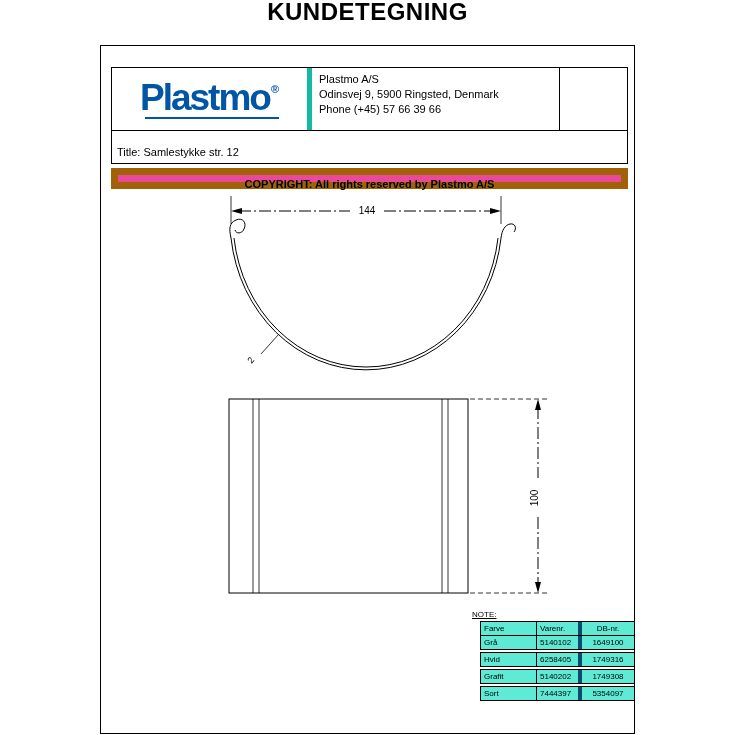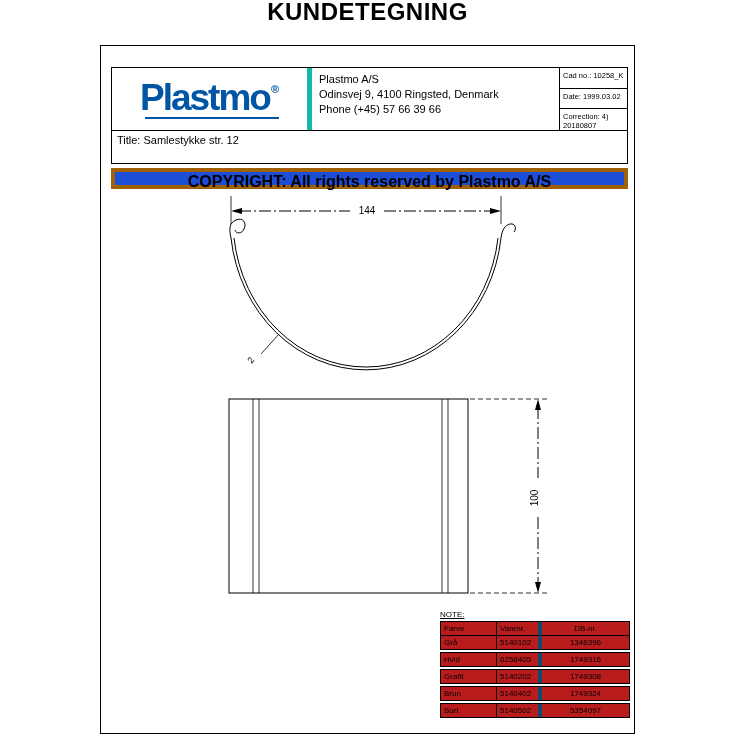--- a/index.html
+++ b/index.html
@@ -29,31 +29,31 @@
   .logo-bar { height:2px; background:var(--logo-blue); margin-top:1px; margin-left:5px; }
   .company-cell {
     width:253px; border-left:5px solid #14b8a6; border-right:1px solid #000;
     padding:4px 7px; font-size:11px; line-height:15px;
   }
   .cad-cell { flex:1; display:flex; flex-direction:column; font-size:7.5px; }
   .cad-row { flex:1; padding:3px 3px 0; border-bottom:1px solid #000; }
   .cad-row:last-child { border-bottom:none; }
   .title-row {
     border:1px solid #000; margin-top:-1px; height:34px; line-height:19px;
-    padding:0 5px; font-size:11px; background:#fff;
+    padding:12px 5px; font-size:11px; background:#fff;
   }
   .copyright-row {
-    border:4px solid #a16207; margin-top:4px; height:21px; line-height:19px;
-    font-size:16px; font-weight:bold; text-align:center; background:#1d4ed8;
+    border:7px solid #a16207; margin-top:4px; height:21px; line-height:19px;
+    font-size:11px; font-weight:bold; text-align:center; background:#ec4899;
   }
   .drawing-svg { position:absolute; left:0; top:0; }
   .drawing-svg text { font-family:"Liberation Sans","DejaVu Sans",sans-serif; }
-  .note { position:absolute; left:339px; top:564px; width:190px; font-size:8px; }
+  .note { position:absolute; left:371px; top:564px; width:163px; font-size:8px; }
   .note-label { text-decoration:underline; margin-bottom:2px; }
-  .note-row { display:flex; border:1px solid #000; background:#b91c1c; }
+  .note-row { display:flex; border:1px solid #000; background:#5eead4;margin-left:8px; }
   .nr-first { margin-top:-1px; }
   .nr-gap { margin-top:2px; }
   .note-cell { padding:3px 3px 2px; line-height:8px; }
   .nc1 { width:56px; border-right:1px solid #000; }
   .nc2 { width:45px; border-right:4px solid #0c4a6e; }
   .nc3 { flex:1;text-align:center; }
 </style>
 </head>
 <body>
 
@@ -107,60 +107,50 @@
   <div class="doc-header">
     <div class="hdr-main">
       <div class="logo-cell">
         <div class="logo">
           <span class="logo-text">Plastmo</span><span class="logo-reg">®</span>
           <div class="logo-bar"></div>
         </div>
       </div>
       <div class="company-cell">
         <div>Plastmo A/S</div>
-        <div>Odinsvej 9, 4100 Ringsted, Denmark</div>
+        <div>Odinsvej 9, 5900 Ringsted, Denmark</div>
         <div>Phone (+45) 57 66 39 66</div>
-      </div>
-      <div class="cad-cell">
-        <div class="cad-row">Cad no.: 10258_K</div>
-        <div class="cad-row">Date: 1999.03.02</div>
-        <div class="cad-row">Correction: 4) 20180807</div>
       </div>
     </div>
     <div class="title-row">Title: Samlestykke str. 12</div>
     <div class="copyright-row">COPYRIGHT: All rights reserved by Plastmo A/S</div>
   </div>
 
   <div class="note">
     <div class="note-label">NOTE:</div>
     <div class="note-row">
       <div class="note-cell nc1">Farve</div>
       <div class="note-cell nc2">Varenr.</div>
       <div class="note-cell nc3">DB-nr.</div>
     </div>
     <div class="note-row nr-first">
       <div class="note-cell nc1">Grå</div>
       <div class="note-cell nc2">5140102</div>
-      <div class="note-cell nc3">1346396</div>
+      <div class="note-cell nc3">1649100</div>
     </div>
     <div class="note-row nr-gap">
       <div class="note-cell nc1">Hvid</div>
       <div class="note-cell nc2">6258405</div>
       <div class="note-cell nc3">1749316</div>
     </div>
     <div class="note-row nr-gap">
       <div class="note-cell nc1">Grafit</div>
       <div class="note-cell nc2">5140202</div>
       <div class="note-cell nc3">1749308</div>
     </div>
     <div class="note-row nr-gap">
-      <div class="note-cell nc1">Brun</div>
-      <div class="note-cell nc2">5140402</div>
-      <div class="note-cell nc3">1749324</div>
-    </div>
-    <div class="note-row nr-gap">
       <div class="note-cell nc1">Sort</div>
-      <div class="note-cell nc2">5140502</div>
+      <div class="note-cell nc2">7444397</div>
       <div class="note-cell nc3">5354097</div>
     </div>
   </div>
 
 </div>
 
 </body></html>

